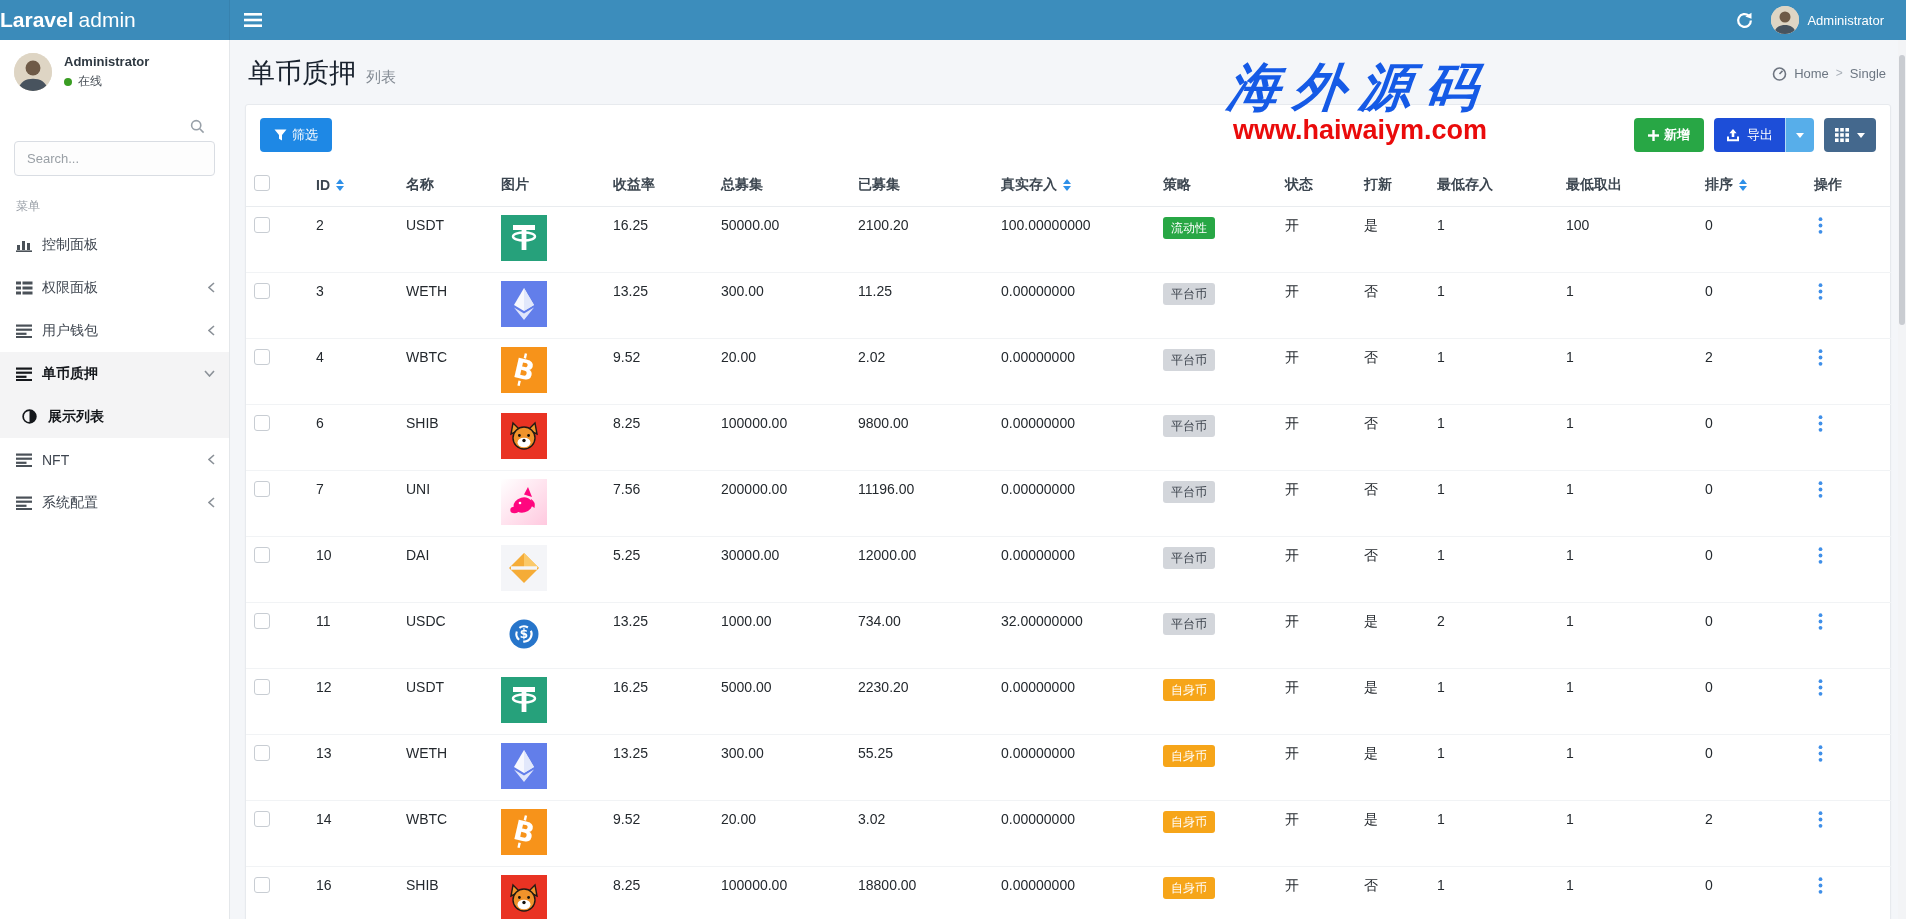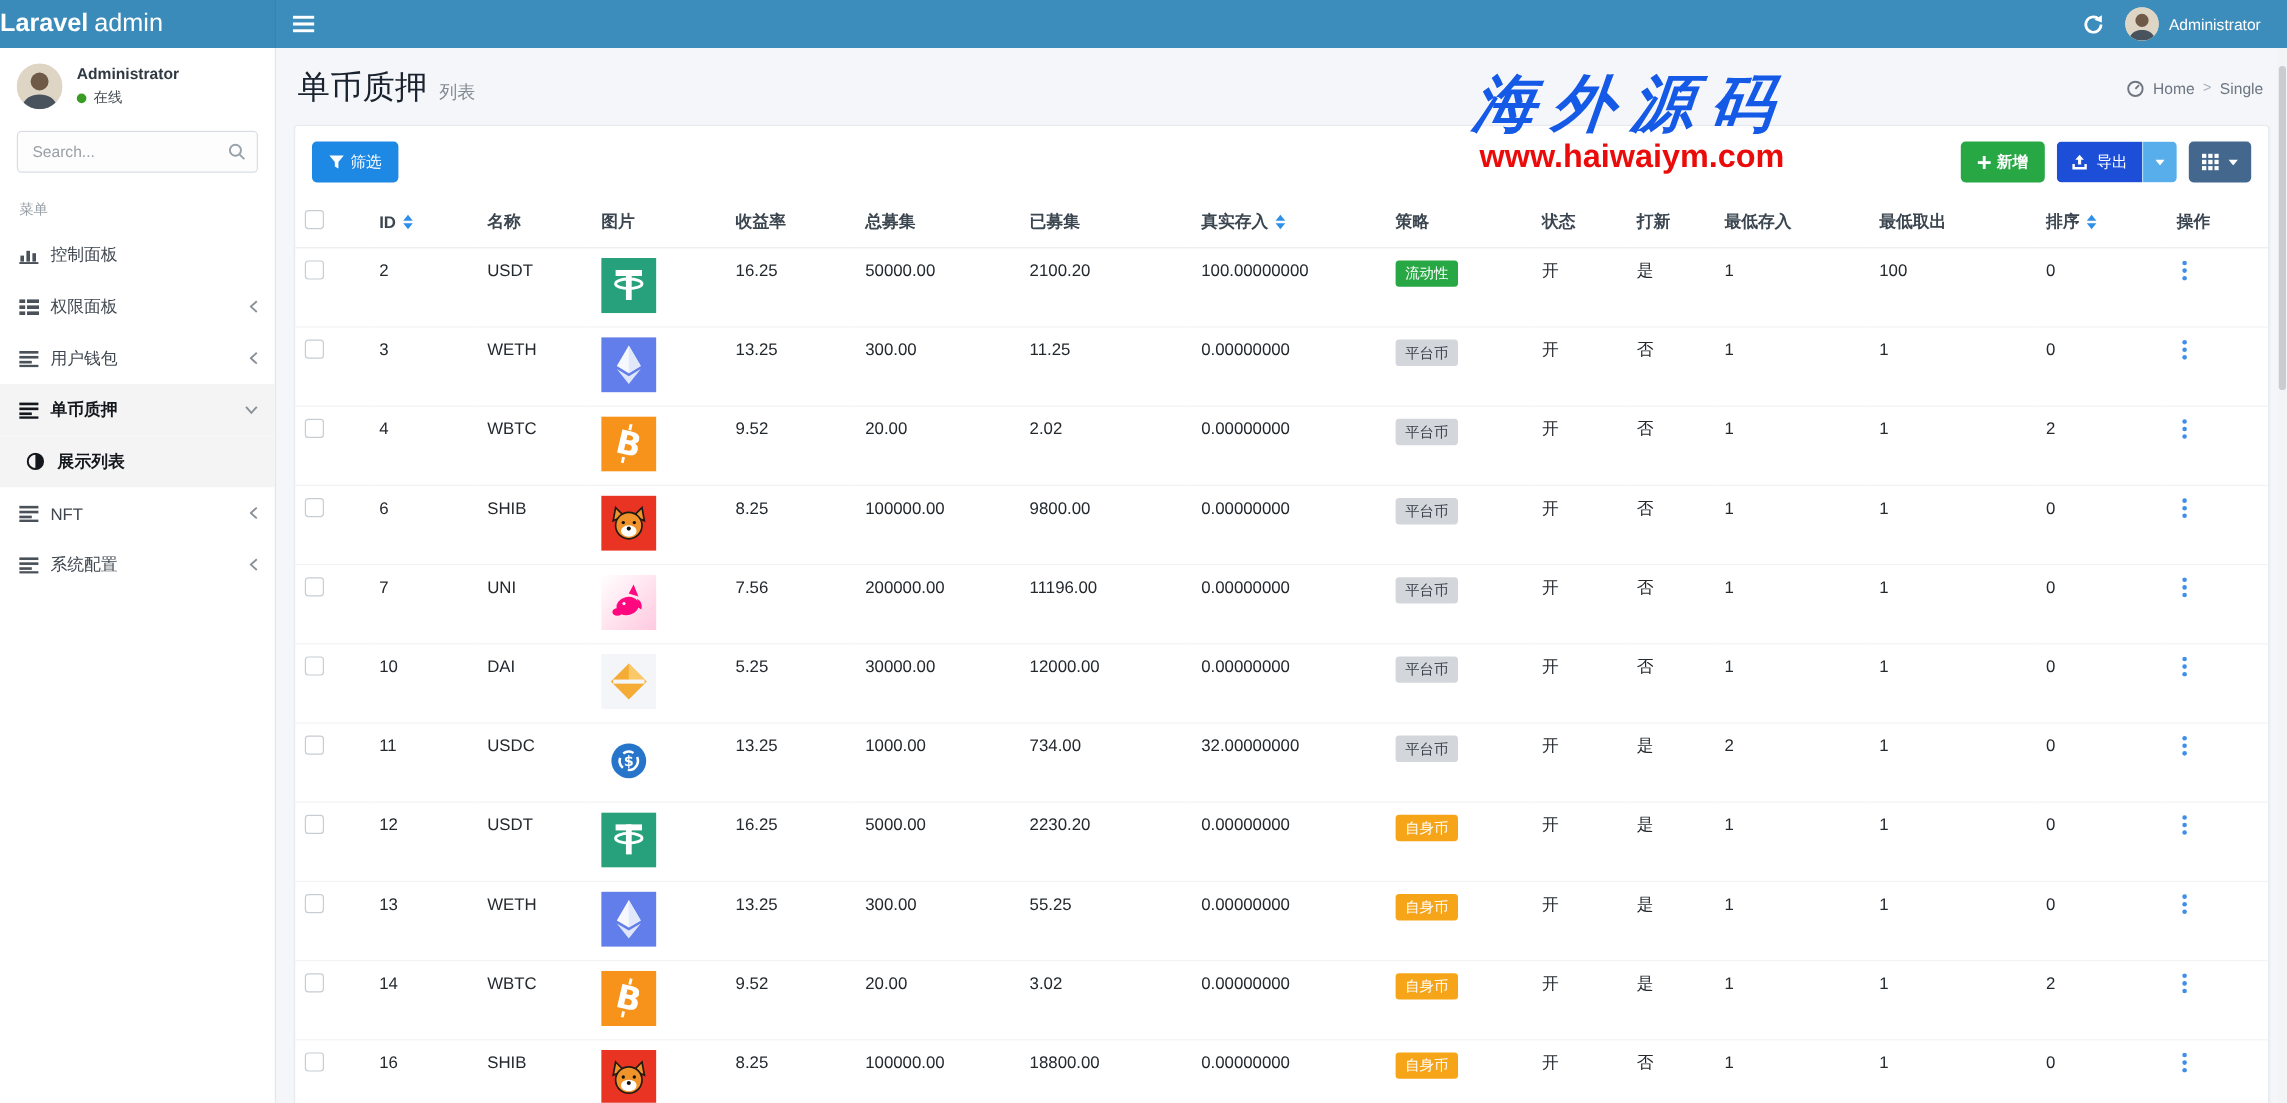--- a/index.html
+++ b/index.html
@@ -18,21 +18,21 @@
   .avatar-sm { width:28px; height:28px; border-radius:50%; overflow:hidden; background:#e8e0d2; display:block; }
 
   
   .sidebar { position:absolute; top:40px; left:0; width:230px; height:879px; background:#ffffff; border-right:1px solid #e4e7ea; z-index:10; }
   .user-panel { display:flex; align-items:center; gap:12px; padding:13px 14px 10px 14px; }
   .avatar-md { width:38px; height:38px; border-radius:50%; overflow:hidden; background:#e8e0d2; flex:0 0 38px; }
   .user-meta .name { font-size:13px; font-weight:bold; color:#2f3942; margin-bottom:4px; }
   .user-meta .status { font-size:12px; color:#454c54; display:flex; align-items:center; gap:6px; }
   .dot { width:8px; height:8px; border-radius:50%; background:#3a9d23; display:inline-block; }
   .search-box { margin:8px 14px 4px 14px; position:relative; }
-  .search-box input { width:100%; height:35px; border:1px solid #d9dde3; border-radius:4px; background:#fdfdfd; padding:0 32px 0 12px; font-size:13px; color:#555; outline:none; font-family:inherit; }
+  .search-box input { width:100%; height:35px; border:1px solid #d9dde3; border-radius:4px; background:#fdfdfd; padding:0 32px 0 12px; font-size:13px; color:#555; outline:none; font-family:inherit;margin-top:32px; }
   .search-box input::placeholder { color:#9aa0a6; }
   .search-box .mag { position:absolute; right:10px; top:10px; }
   .menu-label { font-size:12px; color:#9aa0a8; padding:18px 16px 8px 16px; }
   .menu-item { display:flex; align-items:center; height:43px; padding:0 14px 0 16px; font-size:14px; color:#3f4650; font-weight:500; cursor:pointer; }
   .menu-item .mi-icon { width:26px; display:flex; align-items:center; color:#4a5158; }
   .menu-item .mi-label { flex:1; }
   .menu-item .mi-chevron { color:#8b9198; display:flex; align-items:center; }
   .menu-item.active { background:#f4f4f5; color:#14171b; font-weight:bold; }
   .menu-item.active .mi-icon { color:#14171b; }
   .menu-item.sub { padding-left:22px; }

